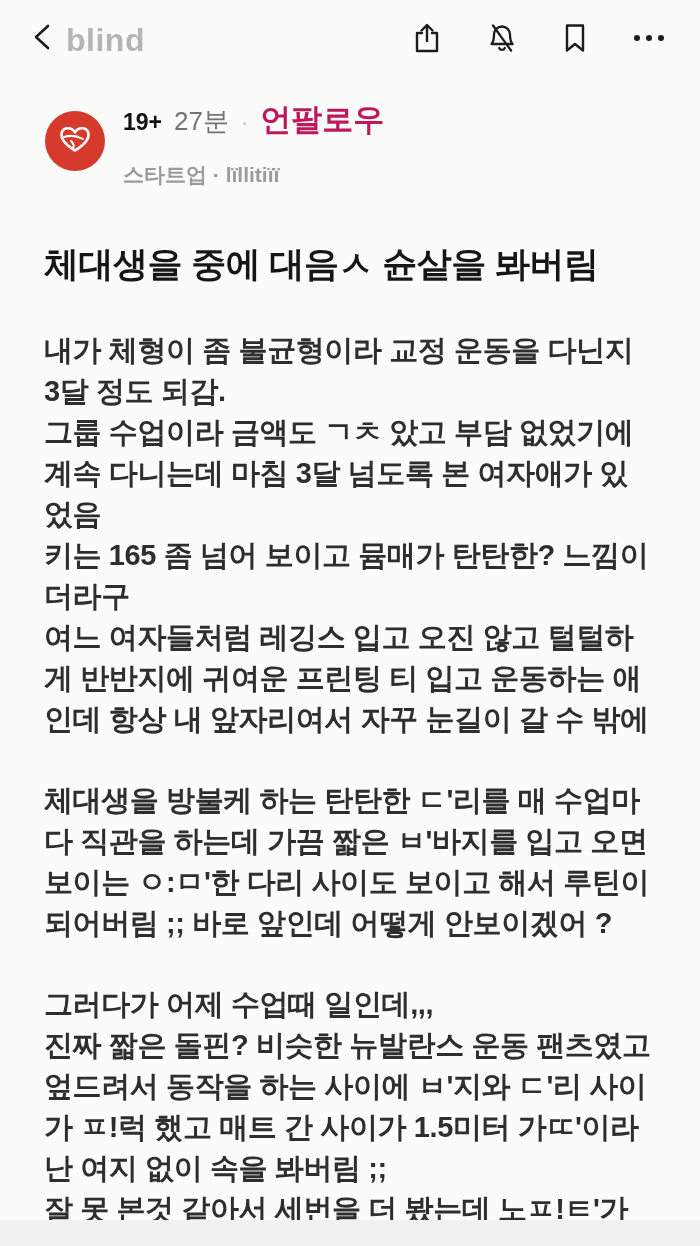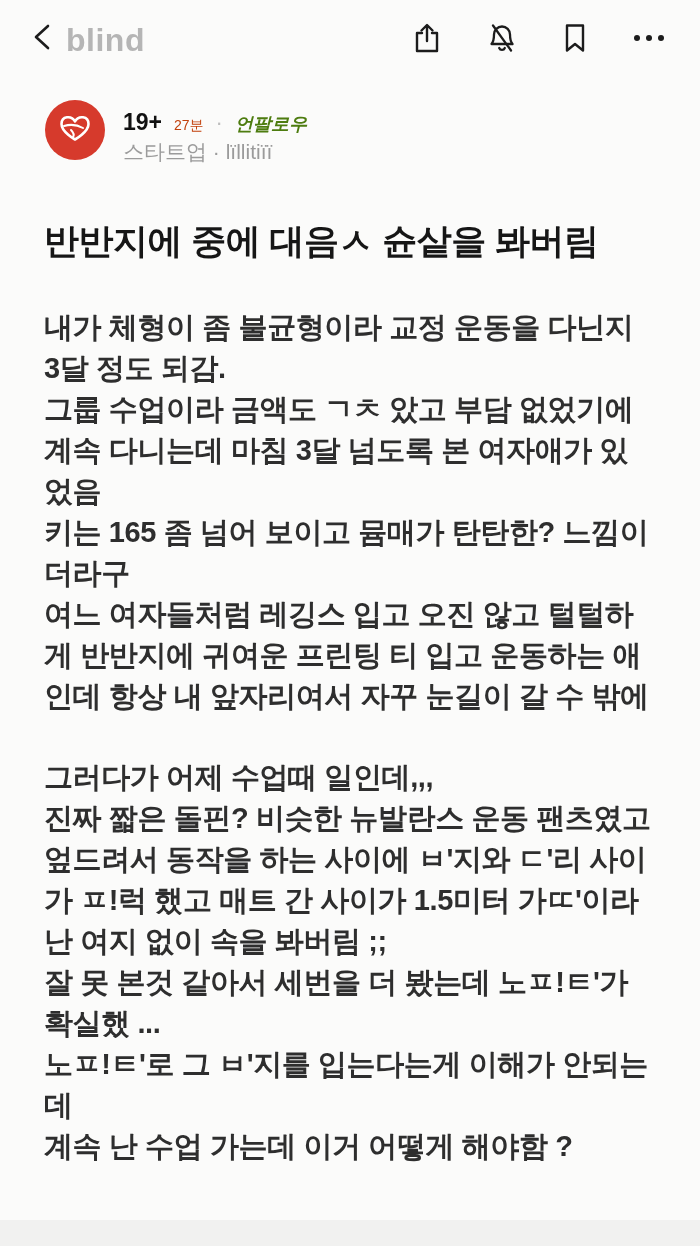--- a/index.html
+++ b/index.html
@@ -33,24 +33,24 @@
     display:flex; align-items:center;
     padding:0 44px; margin-top:26px;
   }
   .avatar {
     width:62px; height:62px; border-radius:50%;
     flex:0 0 62px;
   }
   .meta-text { margin-left:17px; }
   .meta-row1 { display:flex; align-items:baseline; gap:12px; }
   .badge { font-size:23px; font-weight:700; color:#111;margin-top:16px; }
-  .time { font-size:14px; color:#c2410c;text-align:right; }
+  .time { font-size:26px; color:#737373;text-align:right; }
   .dot-sep { font-size:22px; color:#bdbdbd; }
-  .unfollow { font-size:18px; font-weight:700; color:#4d7c0f; cursor:pointer;font-style:italic; }
-  .channel-line { margin-top:2px; font-size:21px; color:#9b9b9b; }
+  .unfollow { font-size:31px; font-weight:700; color:#be185d; cursor:pointer; }
+  .channel-line { margin-top:20px; font-size:21px; color:#9b9b9b;font-weight:bold; }
 
   
   .post-title {
     padding:0 44px; margin-top:52px;
     font-size:35px; font-weight:700; color:#161616;
     letter-spacing:-0.5px;
     word-break:break-all;
   }
   .post-body {
     padding:0 44px; margin-top:42px;
@@ -131,27 +131,28 @@
     <div class="meta-row1">
       <span class="badge">19+</span>
       <span class="time">27분</span>
       <span class="dot-sep">·</span>
       <span class="unfollow">언팔로우</span>
     </div>
     <div class="channel-line">스타트업 · lïllitiïï</div>
   </div>
 </div>
 
-<h1 class="post-title">반반지에 중에 대음ㅅ 슌샅을 봐버림</h1>
+<h1 class="post-title">체대생을 중에 대음ㅅ 슌샅을 봐버림</h1>
 
 <div class="post-body">
   <div class="para">내가 체형이 좀 불균형이라 교정 운동을 다닌지 3달 정도 되감.
 그룹 수업이라 금액도 ㄱㅊ 았고 부담 없었기에 계속 다니는데 마침 3달 넘도록 본 여자애가 있었음
 키는 165 좀 넘어 보이고 뮴매가 탄탄한? 느낌이더라구
 여느 여자들처럼 레깅스 입고 오진 않고 털털하게 반반지에 귀여운 프린팅 티 입고 운동하는 애인데 항상 내 앞자리여서 자꾸 눈길이 갈 수 밖에</div>
+  <div class="para">체대생을 방불케 하는 탄탄한 ㄷ'리를 매 수업마다 직관을 하는데 가끔 짧은 ㅂ'바지를 입고 오면 보이는 ㅇ:ㅁ'한 다리 사이도 보이고 해서 루틴이 되어버림 ;; 바로 앞인데 어떻게 안보이겠어 ?</div>
   <div class="para">그러다가 어제 수업때 일인데,,,
 진짜 짧은 돌핀? 비슷한 뉴발란스 운동 팬츠였고 엎드려서 동작을 하는 사이에 ㅂ'지와 ㄷ'리 사이가 ㅍ!럭 했고 매트 간 사이가 1.5미터 가ㄸ'이라 난 여지 없이 속을 봐버림 ;;
 잘 못 본것 같아서 세번을 더 봤는데 노ㅍ!ㅌ'가 확실했 ...
 노ㅍ!ㅌ'로 그 ㅂ'지를 입는다는게 이해가 안되는데
 계속 난 수업 가는데 이거 어떻게 해야함 ?</div>
 </div>
 
 <div class="bottom-strip"></div>
 
 </body></html>

